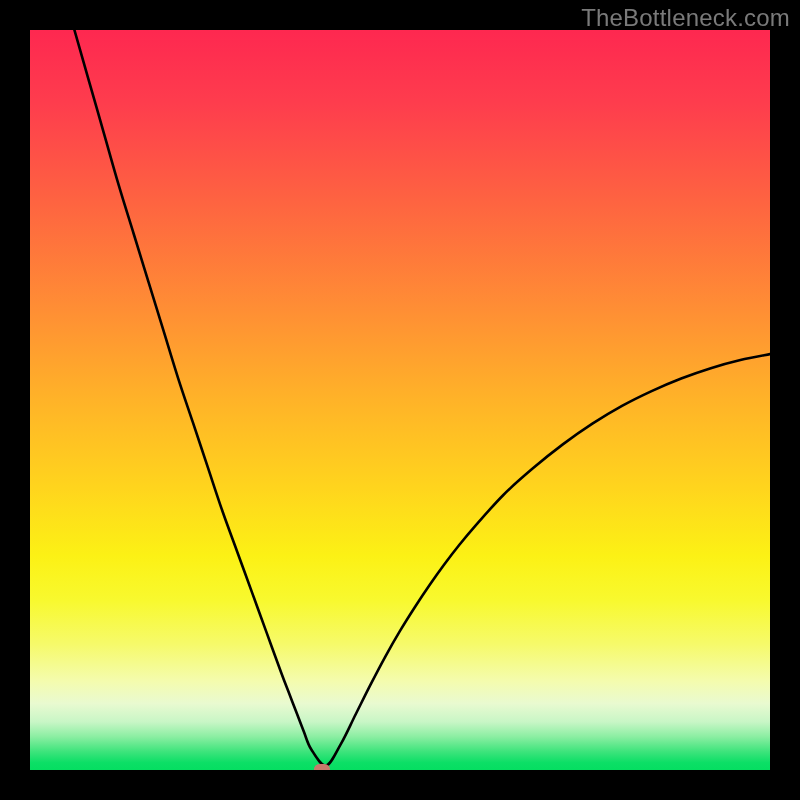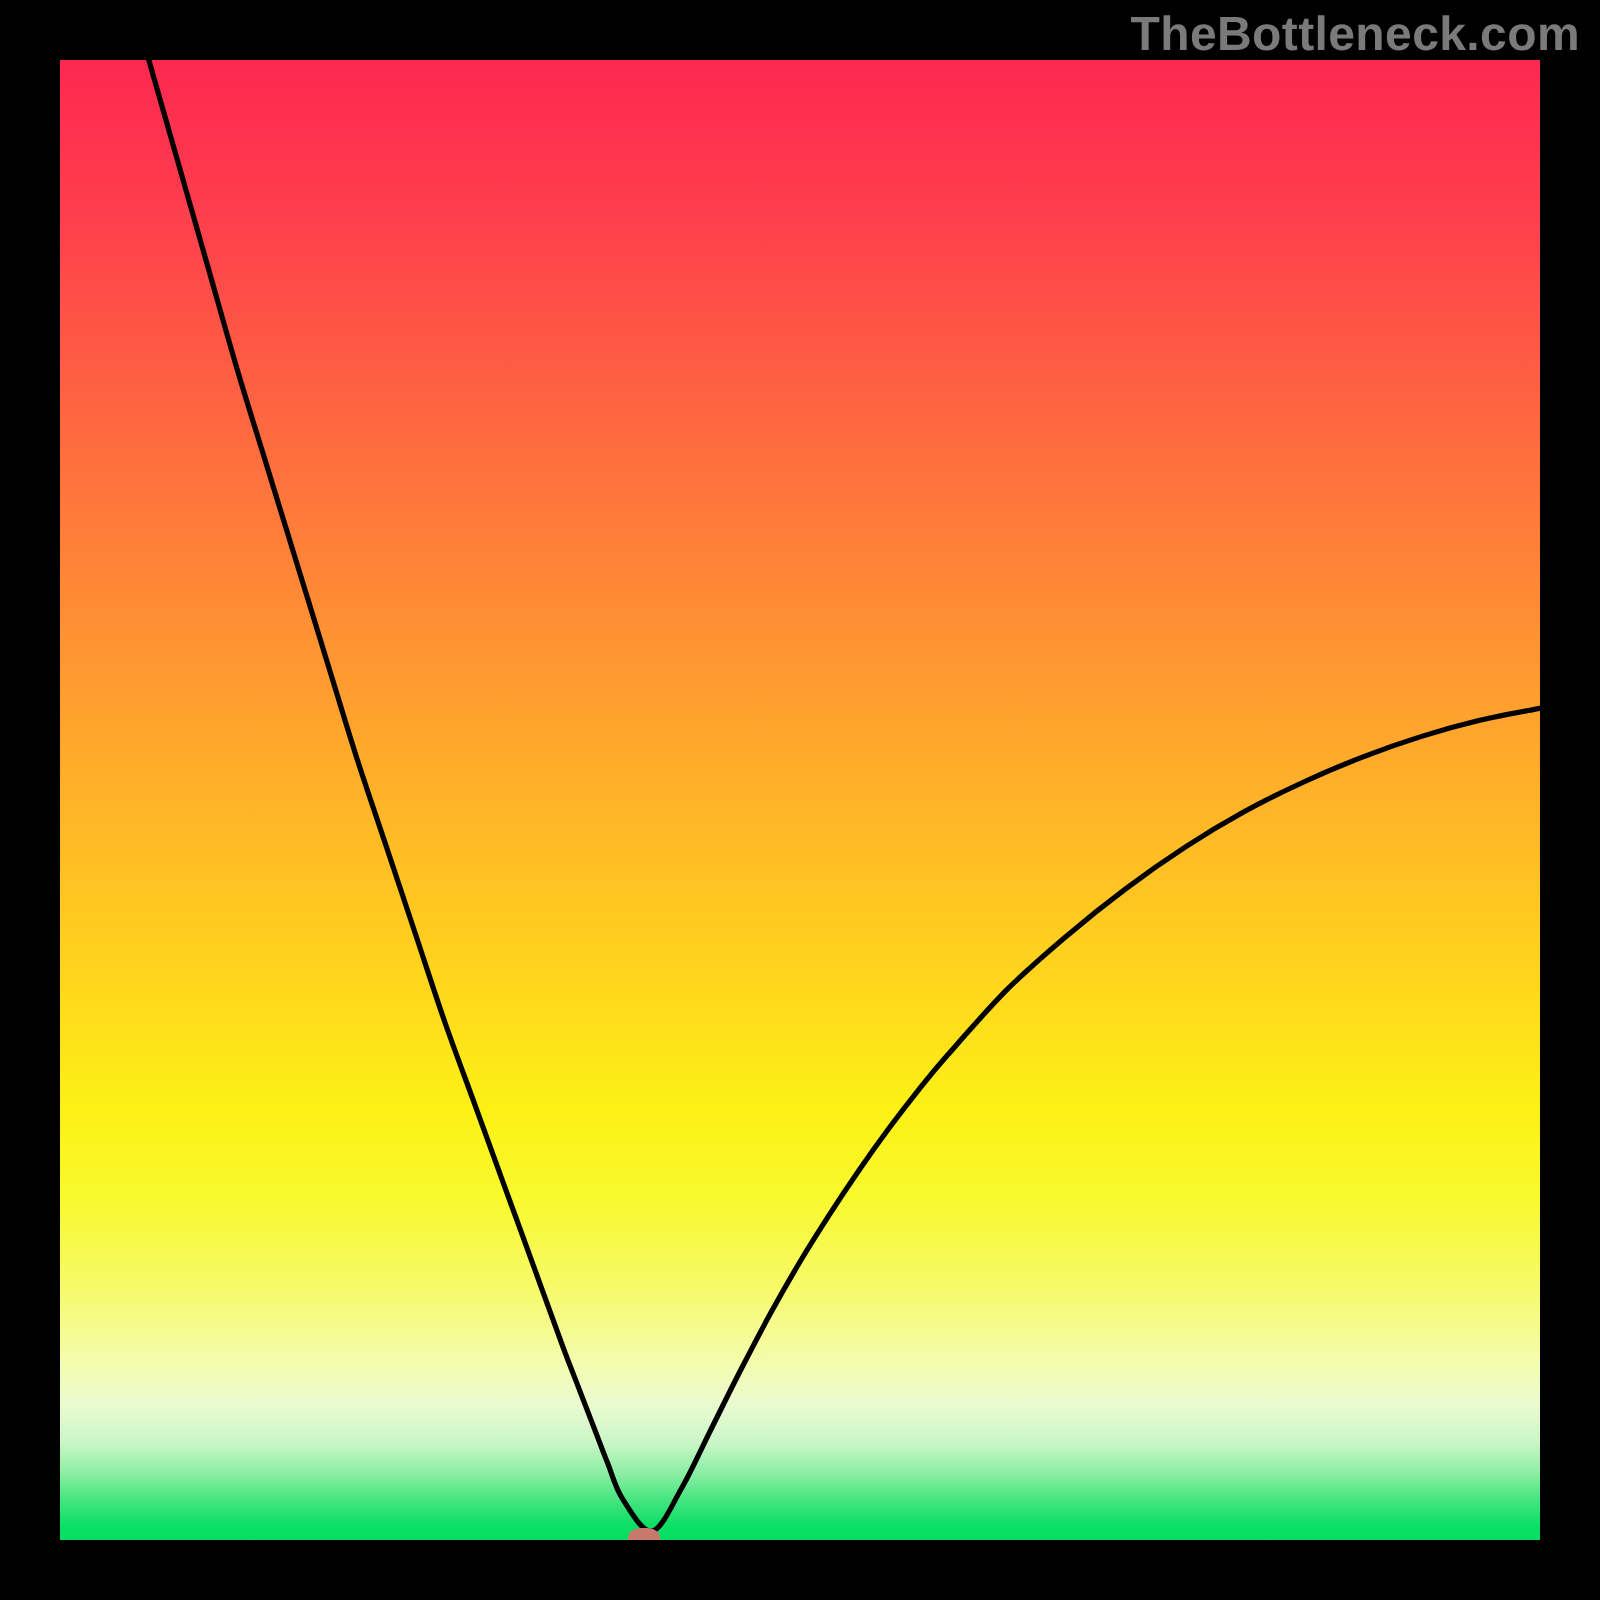--- a/index.html
+++ b/index.html
@@ -18,21 +18,21 @@
     width: 800px;
     height: 800px;
     background: #000;
   }
   .watermark {
     position: absolute;
     top: 4px;
     right: 10px;
     color: #7a7a7a;
     font-size: 24px;
-    font-weight: 700;
+    font-weight: 400;
     letter-spacing: 0.2px;
     user-select: none;
   }
   .plot-area {
     position: absolute;
     left: 30px;
     top: 30px;
     width: 740px;
     height: 740px;
     overflow: hidden;

